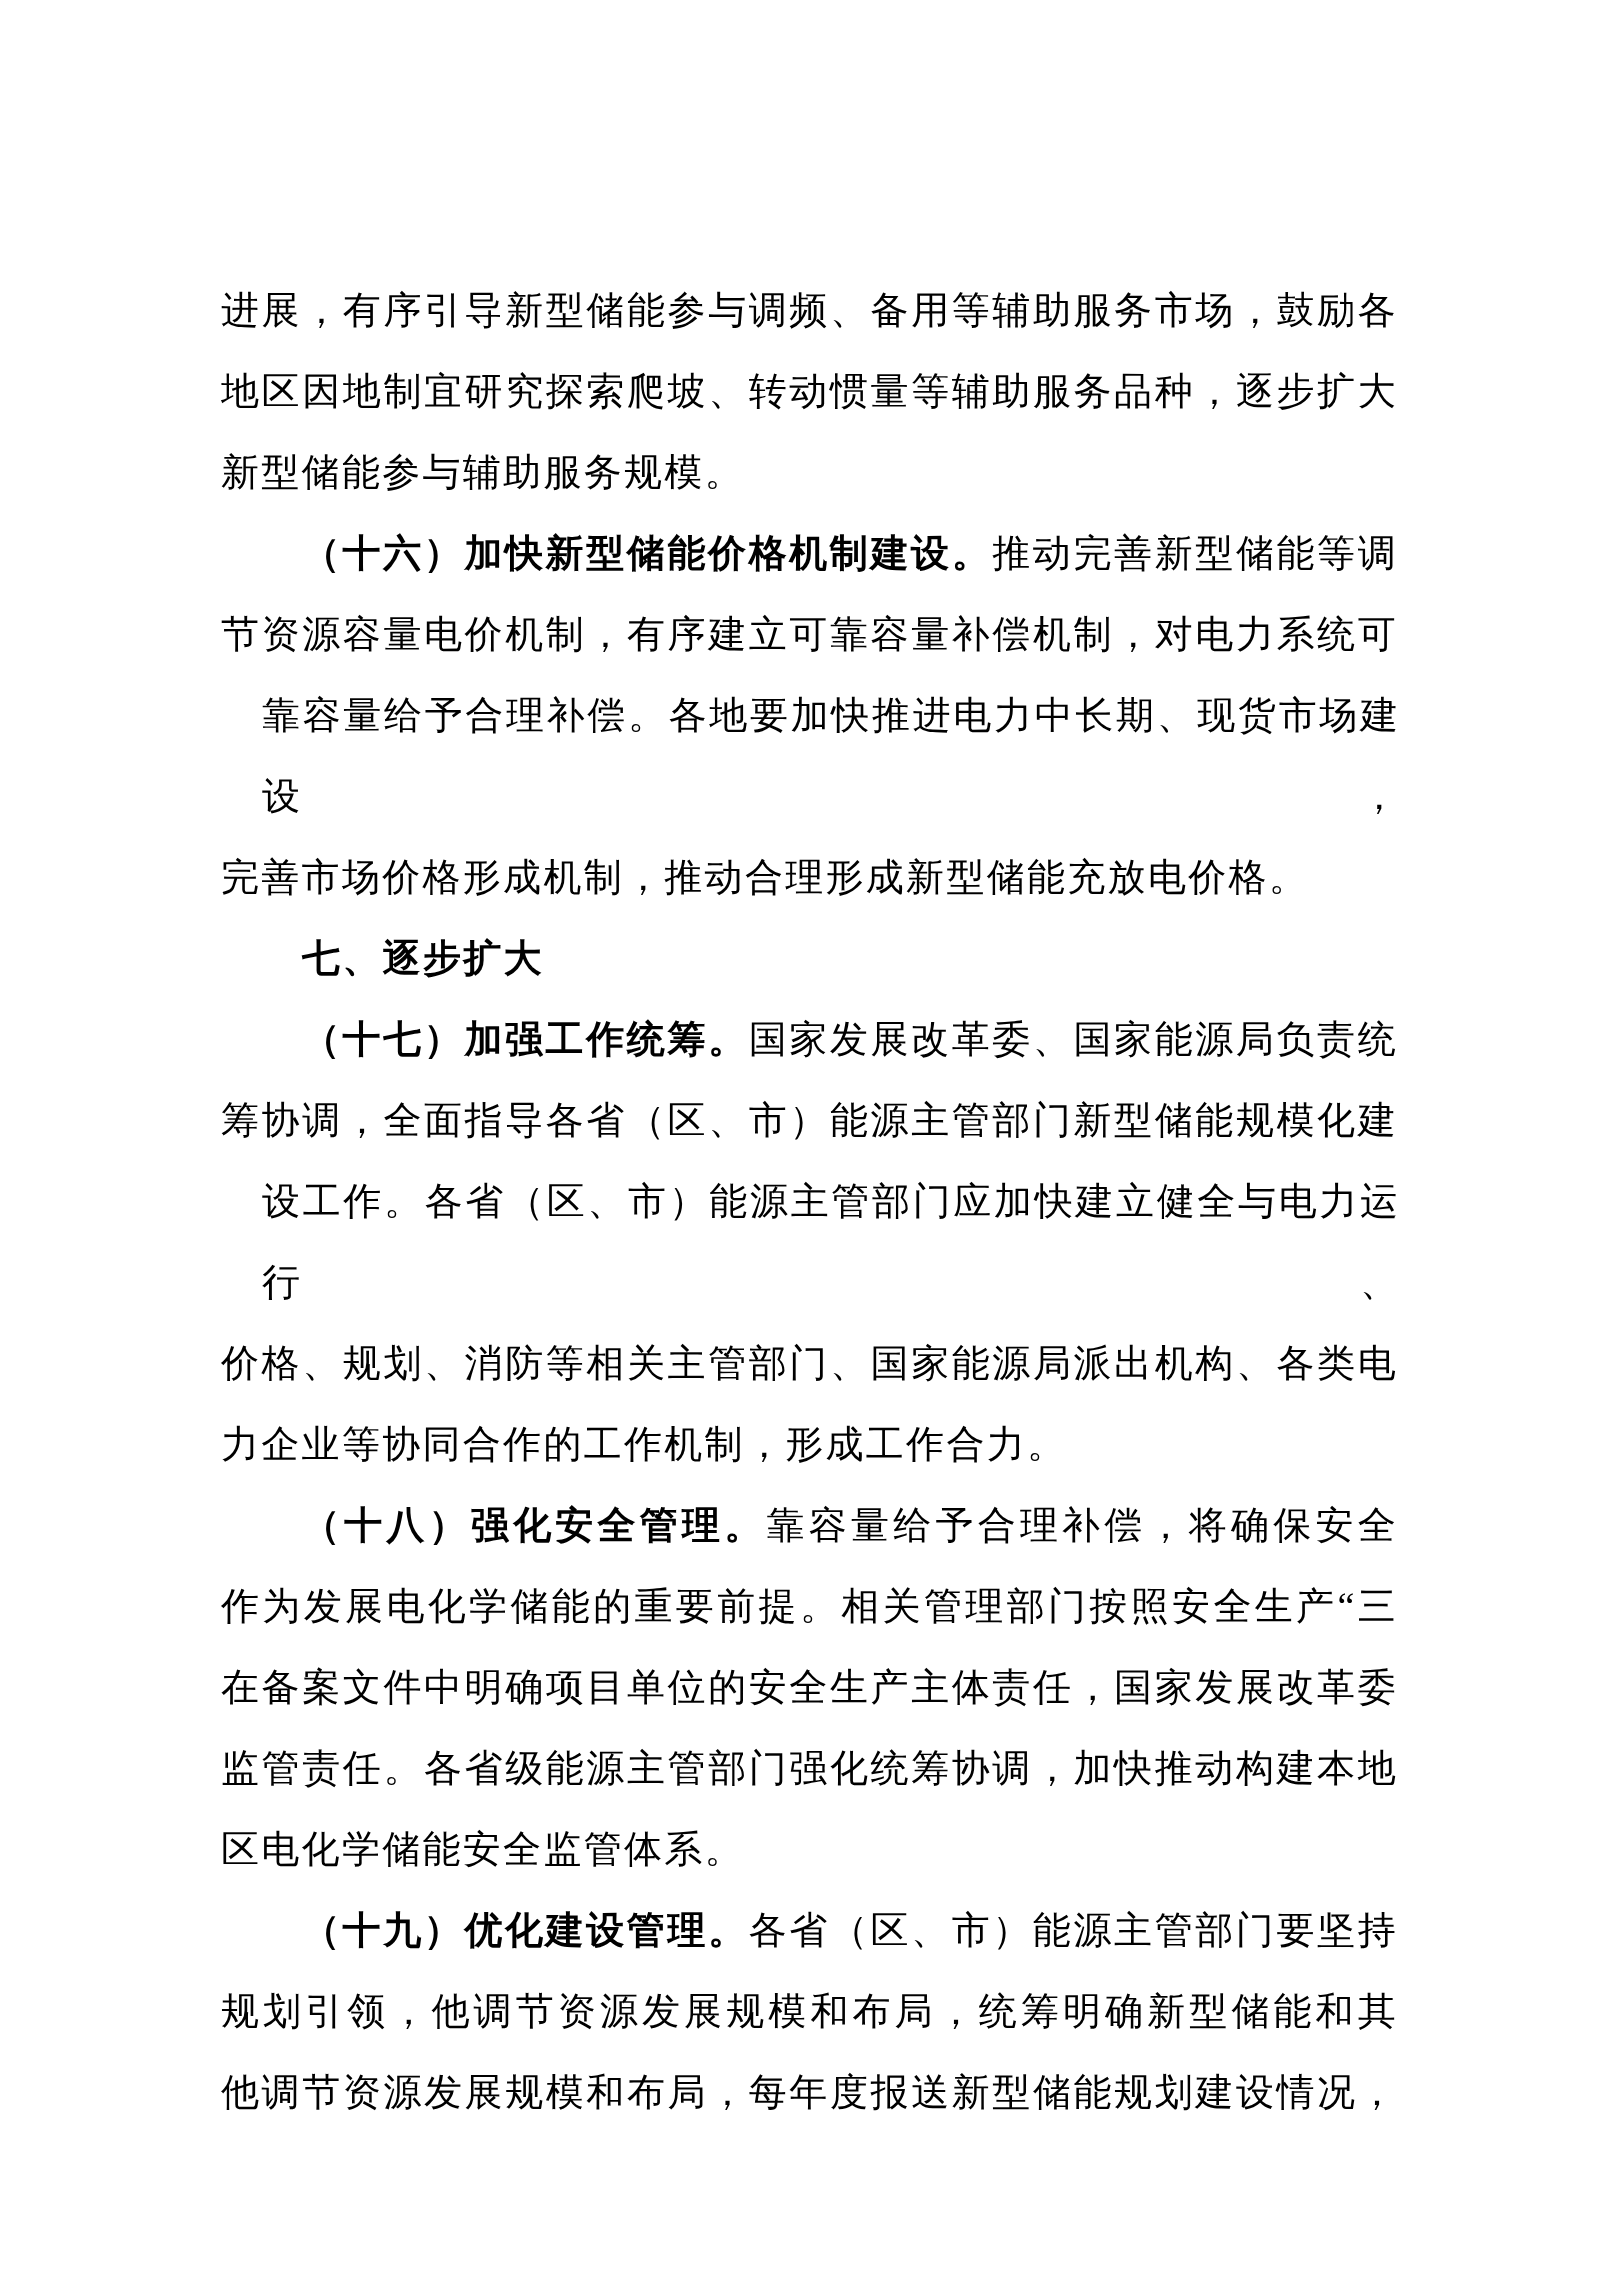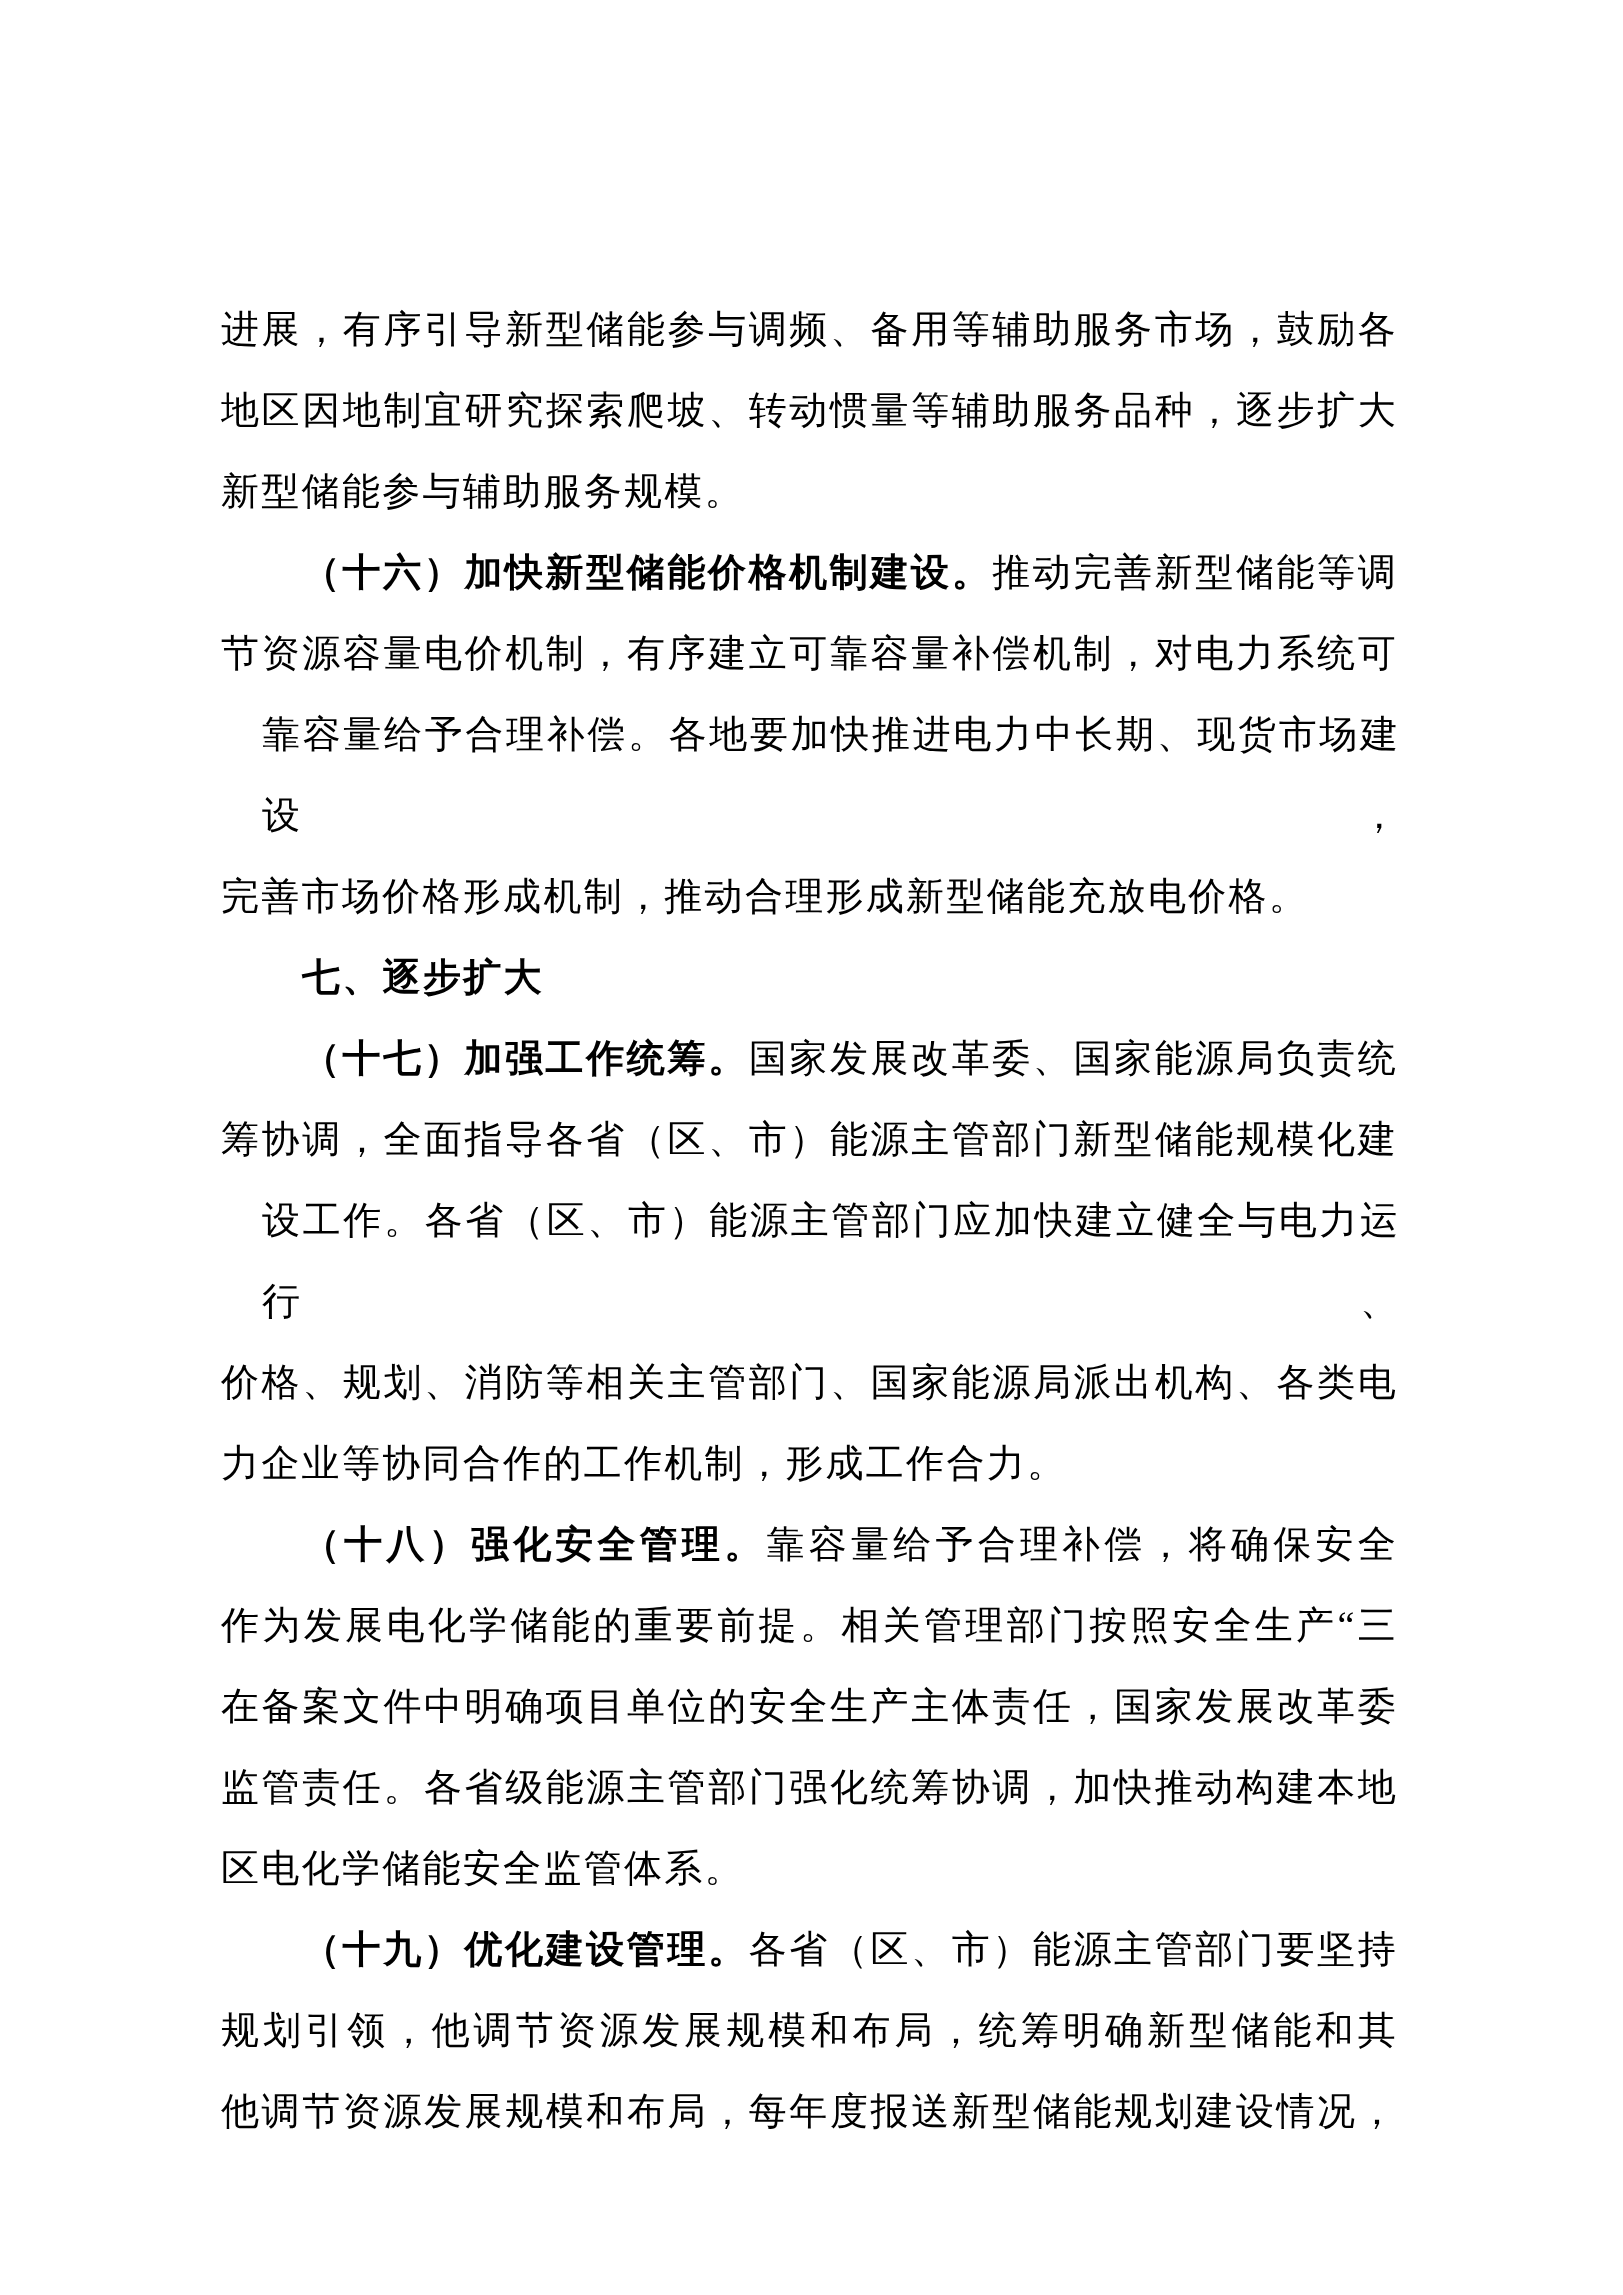--- a/index.html
+++ b/index.html
@@ -6,21 +6,21 @@
   .page{
     position:relative;
     width:1623px;
     height:2295px;
     background:#ffffff;
     overflow:hidden;
   }
   .content{
     position:absolute;
     left:221px;
-    top:289px;
+    top:270px;
     width:1177px;
   }
   .paragraph{margin:0;padding:0;}
   .line{
     font-family:"Liberation Serif","DejaVu Serif",serif;
     font-size:38px;
     line-height:81px;
     letter-spacing:2.3px;
     color:#000000;
     text-align:justify;

